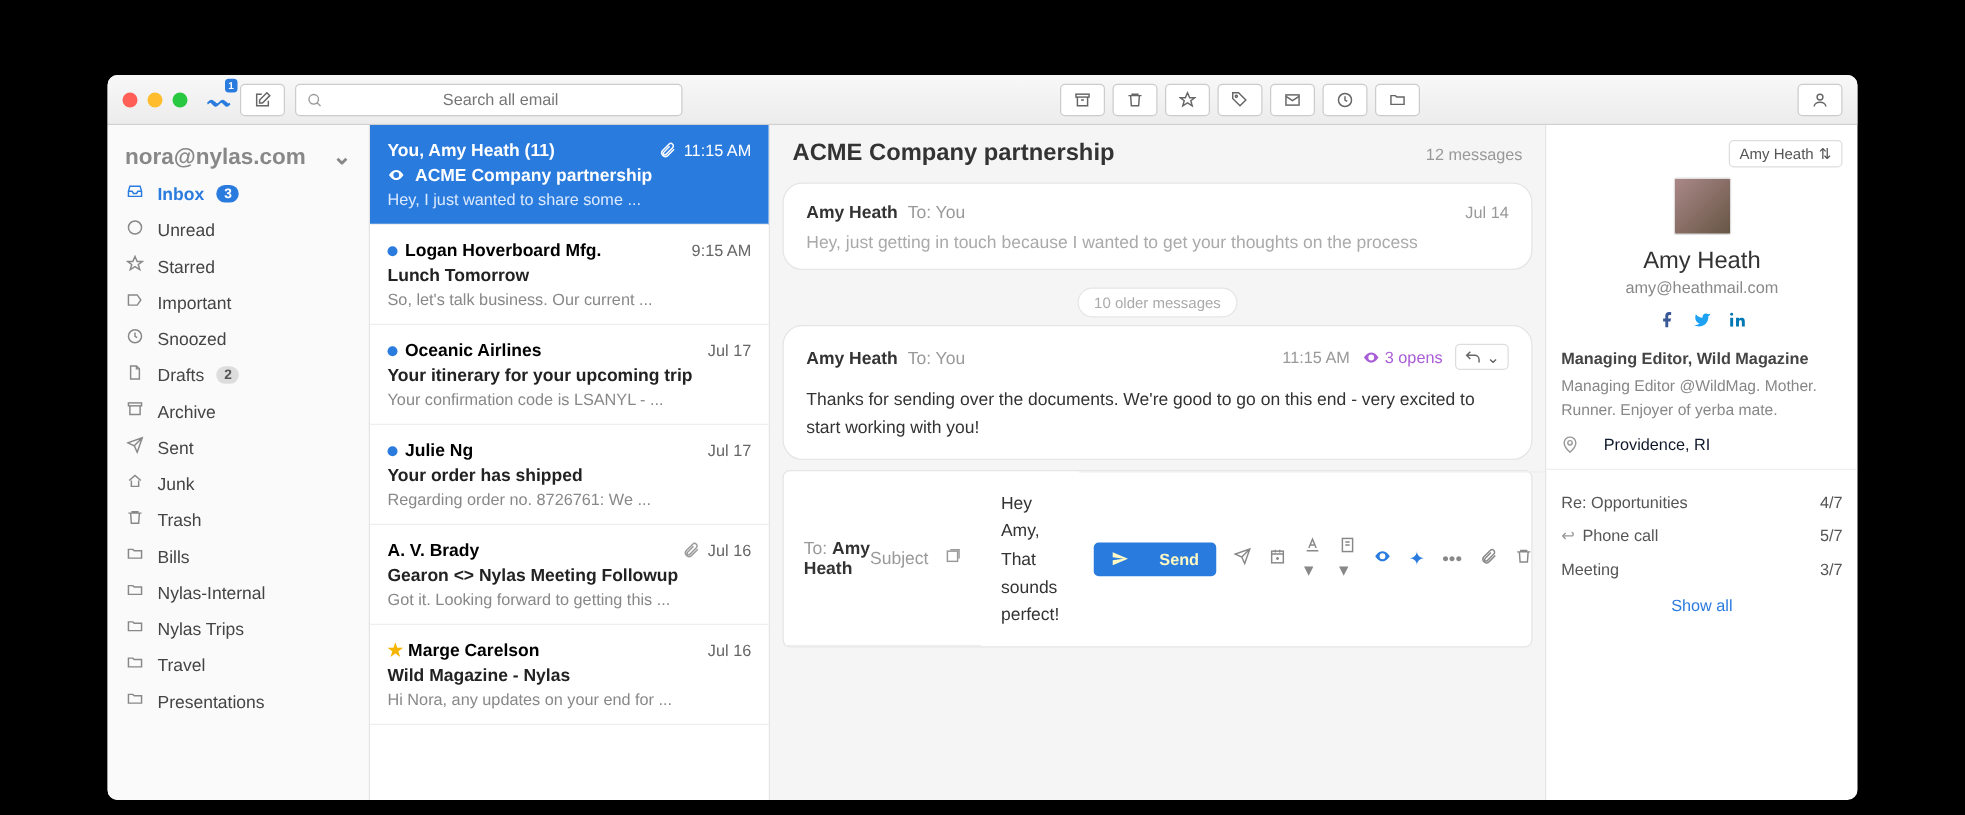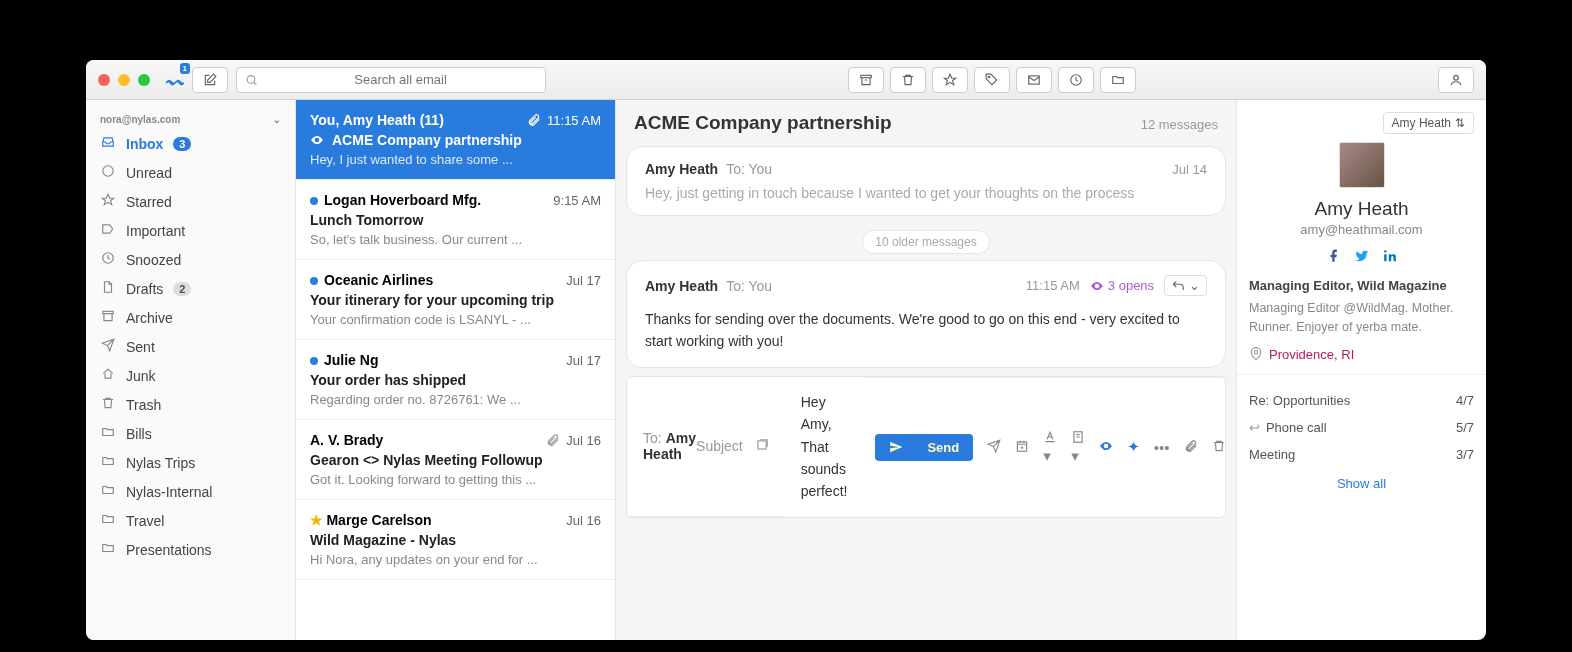--- a/index.html
+++ b/index.html
@@ -13,21 +13,21 @@
 .dot.green { background: #28c940; }
 .activity { color: #2a7bde; margin-left: 8px; position: relative; font-size: 18px; }
 .activity .badge { position: absolute; top: -4px; right: -6px; background: #2a7bde; color: #fff; font-size: 8px; padding: 1px 3px; border-radius: 3px; font-weight: bold; }
 .tbtn { width: 36px; height: 26px; border: 1px solid #ccc; border-radius: 4px; background: #fff; display: flex; align-items: center; justify-content: center; color: #666; }
 .search { flex: 0 0 310px; height: 26px; border: 1px solid #ccc; border-radius: 4px; background: #fff; display: flex; align-items: center; padding: 0 8px; color: #999; gap: 6px; }
 .search input { border: none; outline: none; width: 100%; text-align: center; font-size: 13px; color: #666; }
 .tspacer { flex: 1; }
 .tgroup { display: flex; gap: 6px; }
 .main { display: flex; height: 540px; }
 .sidebar { width: 210px; background: #fafafa; border-right: 1px solid #e5e5e5; padding: 10px 0; overflow-y: auto; }
-.acct { padding: 4px 14px; color: #888; font-size: 10px; font-weight: 600; display: flex; align-items: center; justify-content: space-between; }
+.acct { padding: 4px 14px; color: #888; font-size: 18px; font-weight: 600; display: flex; align-items: center; justify-content: space-between; }
 .sitem { display: flex; align-items: center; gap: 10px; padding: 6px 14px; font-size: 14px; color: #444; cursor: pointer; }
 .sitem.active { color: #2a7bde; font-weight: 600; }
 .sitem .ico { width: 16px; text-align: center; color: #888; }
 .sitem.active .ico { color: #2a7bde; }
 .countbadge { background: #ddd; color: #555; font-size: 11px; padding: 1px 6px; border-radius: 8px; font-weight: 600; }
 .sitem.active .countbadge { background: #2a7bde; color: #fff; }
 .shead { padding: 10px 14px 4px; color: #999; font-size: 12px; }
 .threadlist { width: 320px; border-right: 1px solid #e5e5e5; overflow-y: auto; }
 .thread { padding: 12px 14px; border-bottom: 1px solid #eee; cursor: pointer; position: relative; }
 .thread.selected { background: #2a7bde; color: #fff; }
@@ -68,21 +68,21 @@
 .comptoolbar .right { margin-left: auto; display: flex; gap: 14px; }
 .contact { width: 250px; border-left: 1px solid #e5e5e5; padding: 12px; font-size: 13px; color: #444; overflow-y:auto; }
 .cselect { border: 1px solid #ddd; border-radius: 4px; padding: 3px 8px; font-size: 12px; color: #555; float: right; display:flex; align-items:center; gap:4px; }
 .avatar { width: 46px; height: 46px; border: 1px solid #ddd; margin: 0 auto; display: block; background: linear-gradient(135deg,#a88,#654); border-radius:2px; }
 .cname { text-align: center; font-size: 19px; font-weight: 400; margin-top: 10px; color: #333; }
 .cemail { text-align: center; color: #888; font-size: 13px; margin-top: 2px; }
 .socials { display: flex; justify-content: center; gap: 14px; margin: 12px 0; font-size: 15px; }
 .fb { color: #3b5998; } .tw { color: #1da1f2; } .li { color: #0077b5; }
 .crole { font-weight: 700; font-size: 13px; margin: 10px 0 6px; }
 .cbio { color: #888; font-size: 12.5px; line-height: 1.5; }
-.cloc { color: #be185d; margin-top: 10px; display: flex; align-items: flex-start; gap: 6px; }
+.cloc { color: #0f172a; margin-top: 10px; display: flex; align-items: flex-end; gap: 20px; }
 .cdivider { border-top: 1px solid #eee; margin: 12px -12px; }
 .crel { display: flex; justify-content: space-between; padding: 6px 0; font-size: 13px; color:#555; }
 .crel .ric { color:#999; margin-right:6px; }
 .showall { text-align: center; color: #2a7bde; margin-top: 8px; font-size: 13px; }
 .starred-ico { color: #f5b400; }
 svg { width: 14px; height: 14px; }
 </style>
 </head>
 <body>
 
@@ -234,27 +234,27 @@
       <div class="sitem">
           <span class="ico"><svg viewBox="0 0 24 24" fill="none" stroke="currentColor" stroke-width="2">
               <path d="M3 6h6l2 2h10v10H3z"></path>
             </svg></span>
           <span>Bills</span>
         </div>
       <div class="sitem">
           <span class="ico"><svg viewBox="0 0 24 24" fill="none" stroke="currentColor" stroke-width="2">
               <path d="M3 6h6l2 2h10v10H3z"></path>
             </svg></span>
+          <span>Nylas-Internal</span>
+        </div>
+      <div class="sitem">
+          <span class="ico"><svg viewBox="0 0 24 24" fill="none" stroke="currentColor" stroke-width="2">
+              <path d="M3 6h6l2 2h10v10H3z"></path>
+            </svg></span>
           <span>Nylas Trips</span>
-        </div>
-      <div class="sitem">
-          <span class="ico"><svg viewBox="0 0 24 24" fill="none" stroke="currentColor" stroke-width="2">
-              <path d="M3 6h6l2 2h10v10H3z"></path>
-            </svg></span>
-          <span>Nylas-Internal</span>
         </div>
       <div class="sitem">
           <span class="ico"><svg viewBox="0 0 24 24" fill="none" stroke="currentColor" stroke-width="2">
               <path d="M3 6h6l2 2h10v10H3z"></path>
             </svg></span>
           <span>Travel</span>
         </div>
       <div class="sitem">
           <span class="ico"><svg viewBox="0 0 24 24" fill="none" stroke="currentColor" stroke-width="2">
               <path d="M3 6h6l2 2h10v10H3z"></path>

